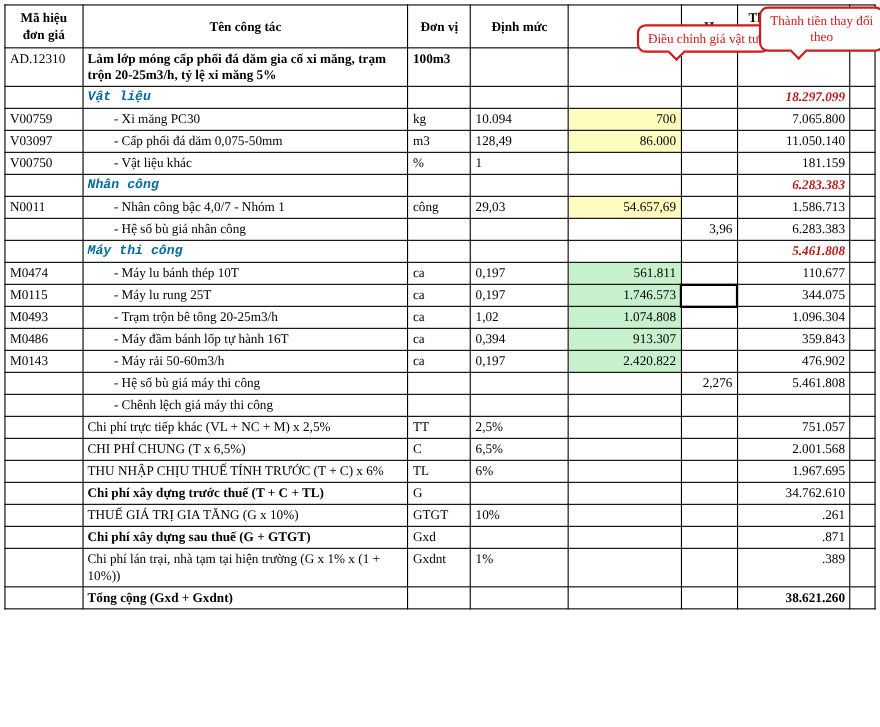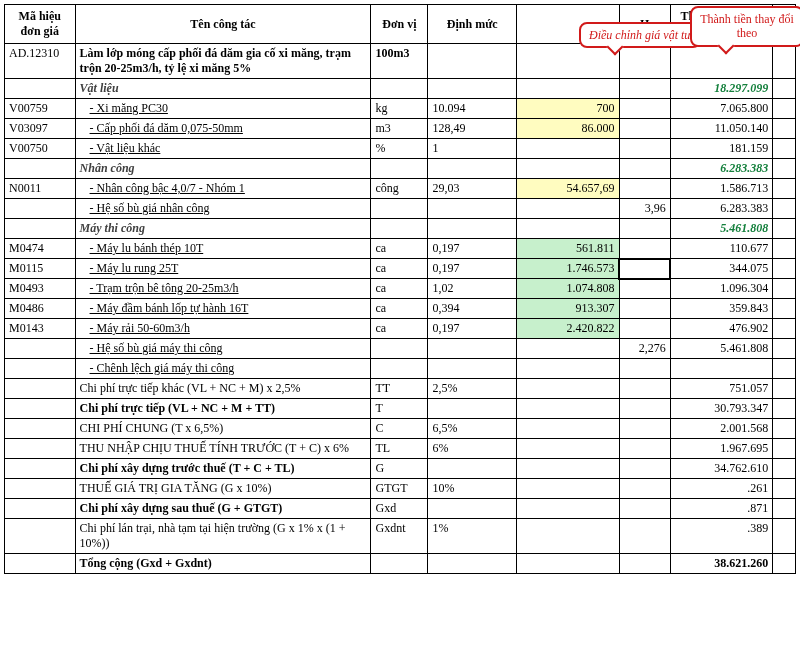--- a/index.html
+++ b/index.html
@@ -33,26 +33,26 @@
   .col-unit   { width: 50px; text-align: center;}
   .col-dm     { width: 78px; text-align: center;}
   .col-price  { width: 90px; text-align: right;}
   .col-factor { width: 45px; text-align: right;}
   .col-total  { width: 90px; text-align: right;}
   .col-extra  { width: 20px; }
   td.c { text-align: left; }
   td.r { text-align: right; }
   td.l { text-align: left; margin-left: 14px; }
   .bold { font-weight: bold; }
-  .blue-italic { color: #404040; font-style: italic; font-weight: bold;}
-  .blue-total  { color: #15803d; font-style: italic; font-weight: bold; text-align: right;}
+  .blue-italic { color: #0369a1; font-style: italic; font-weight: bold; font-family: Liberation Mono, monospace;}
+  .blue-total  { color: #b91c1c; font-style: italic; font-weight: bold; text-align: right;}
   .hl-yellow { background: #fffcc0; }
   .hl-green  { background: #c7f0cc; }
   .sel-black { outline: 2px solid #000; outline-offset: -1px; }
-  .indent1 { padding-left: 14px; text-decoration: underline; }
+  .indent1 { padding-left: 28px; }
 
   
   .callout {
     position: absolute;
     border: 2px solid #d11a1a;
     background: #fff;
     border-radius: 8px;
     padding: 4px 8px;
     font-size: 12px;
     color: #d11a1a;
@@ -74,21 +74,21 @@
     bottom:auto; top:-7px;
     transform: rotate(225deg);
   }
   .wrap { position: relative; width: 800px;}
 </style>
 </head>
 <body>
 
 <div class="wrap">
 
-  <div class="callout" style="top:18px; left:575px;font-style:italic;">
+  <div class="callout" style="top:18px; left:575px;">
     <span>Điều chỉnh giá vật tư</span>
   </div>
   <div class="callout" style="top:2px; left:686px;">
     <span>Thành tiền thay đổi theo</span>
   </div>
   <div class="callout tail-top" style="top:580px; left:628px;margin-top:48px;">
     <span>Đơn giá dự thầu thay đổi theo</span>
   </div>
 
   <table>
@@ -280,30 +280,20 @@
           <td class="l">Chi phí trực tiếp khác (VL + NC + M) x 2,5%</td>
           <td class="c">TT</td>
           <td class="c">2,5%</td>
           <td class="r"></td>
           <td class="r"></td>
           <td class="r">751.057</td>
           <td class=""></td>
         </tr>
         <tr>
           <td class="l"></td>
-          <td class="l bold">Chi phí trực tiếp (VL + NC + M + TT)</td>
-          <td class="c">T</td>
-          <td class="c"></td>
-          <td class="r"></td>
-          <td class="r"></td>
-          <td class="r">30.793.347</td>
-          <td class=""></td>
-        </tr>
-        <tr>
-          <td class="l"></td>
           <td class="l">CHI PHÍ CHUNG (T x 6,5%)</td>
           <td class="c">C</td>
           <td class="c">6,5%</td>
           <td class="r"></td>
           <td class="r"></td>
           <td class="r">2.001.568</td>
           <td class=""></td>
         </tr>
         <tr>
           <td class="l"></td>

